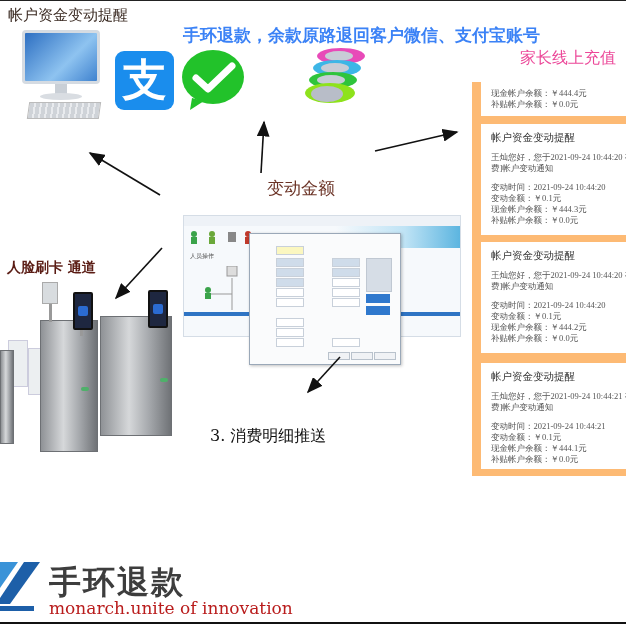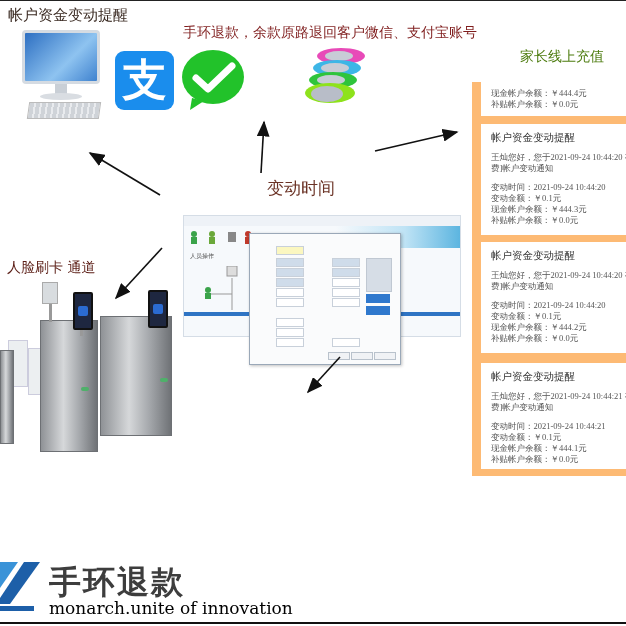--- a/index.html
+++ b/index.html
@@ -1,23 +1,23 @@
 <!DOCTYPE html>
 <html><head>
 <meta charset="utf-8">
 <style>
   html,body{margin:0;padding:0;background:#fff;}
   body{width:626px;height:626px;position:relative;overflow:hidden;font-family:"DejaVu Sans","Liberation Sans",sans-serif;}
   .abs{position:absolute;}
   .serif{font-family:"DejaVu Serif","Liberation Serif",serif;}
   .lbl-top{left:8px;top:6px;font-size:15px;color:#3a2a22;}
-  .lbl-refund{left:183px;top:24px;font-size:14px;color:#7f1d1d;}
-  .lbl-parent{left:520px;top:48px;font-size:14px;color:#4d7c0f;}
+  .lbl-refund{left:183px;top:24px;font-size:17px;color:#3b82f6;font-weight:bold;}
+  .lbl-parent{left:520px;top:48px;font-size:16px;color:#ec4899;}
   .lbl-mgmt{left:267px;top:177px;font-size:17px;color:#6b3326;}
-  .lbl-gate{left:7px;top:259px;font-size:14px;color:#5a1c14;}
+  .lbl-gate{left:7px;top:259px;font-size:14px;color:#5a1c14;font-weight:bold;}
   .features{left:210px;top:420px;font-size:16px;color:#111;line-height:31px;}
   
   .monitor{left:22px;top:30px;width:78px;height:88px;}
   .screen{left:0;top:0;width:78px;height:54px;border-radius:4px;background:linear-gradient(135deg,#2d6fc2,#8ec3f0 60%,#3f82cf);border:3px solid #d5dbe2;box-sizing:border-box;}
   .neck{left:33px;top:54px;width:12px;height:10px;background:#c9cfd6;}
   .base{left:18px;top:63px;width:42px;height:7px;border-radius:50%;background:#d9dde2;}
   .kbd{left:6px;top:72px;width:70px;height:15px;background:repeating-linear-gradient(90deg,#cfd3d8 0 4px,#e9ebee 4px 6px);border:1px solid #bbb;transform:skewX(-8deg);}
   
   .alipay{left:115px;top:51px;width:59px;height:59px;border-radius:9px;background:#1a8ded;color:#fff;font-size:44px;display:flex;align-items:center;justify-content:center;font-weight:bold;}
   
@@ -42,21 +42,21 @@
   .btn-grey{position:absolute;width:20px;height:6px;border:1px solid #b9c2cc;background:#f0f2f5;}
   
   .gate{position:absolute;background:linear-gradient(90deg,#8f9296,#d6d8da 40%,#a3a6aa 70%,#6f7276);border:1px solid #6d7074;}
   .pole{position:absolute;width:3px;background:#999;}
   .term{position:absolute;width:16px;height:34px;background:#1e2740;border:2px solid #111;border-radius:2px;}
   .term::after{content:"";position:absolute;left:3px;top:12px;width:10px;height:10px;background:#2b6bd1;border-radius:2px;}
   .glass{position:absolute;background:rgba(220,225,230,.55);border:1px solid #ccd;}
   
   .logo-z{left:0;top:562px;width:46px;height:50px;}
   .logo-cn{left:49px;top:561px;font-size:32px;font-weight:bold;color:#3d3d3d;letter-spacing:2px;}
-  .logo-en{left:49px;top:598px;font-size:17px;color:#000000;}
+  .logo-en{left:49px;top:598px;font-size:17px;color:#b91c1c;}
   .bottom-line{left:0;top:622px;width:626px;height:2px;background:#111;}
   .top-line{left:0;top:0;width:626px;height:1px;background:#222;}
 </style>
 </head>
 <body>
 
 <div class="abs top-line"></div>
 
 <div class="abs lbl-top serif">帐户资金变动提醒</div>
 <div class="abs monitor">
@@ -123,21 +123,21 @@
     <div style="white-space:nowrap;">王灿您好，您于2021-09-24 10:44:21 有一</div>
     <div>费]帐户变动通知</div>
     <div class="gap"></div>
     <div>变动时间：2021-09-24 10:44:21</div>
     <div>变动金额：￥0.1元</div>
     <div>现金帐户余额：￥444.1元</div>
     <div>补贴帐户余额：￥0.0元</div>
   </div>
 </div>
 
-<div class="abs lbl-mgmt serif">变动时间</div>
+<div class="abs lbl-mgmt serif">变动金额</div>
 
 <div class="abs shot">
   <div class="abs menubar"></div>
   <div class="abs toolbar">
     <svg width="80" height="22" style="position:absolute;left:4px;top:2px">
       <circle cx="6" cy="6" r="3" fill="#3aa34a"></circle>
         <rect x="3" y="9" width="6" height="7" fill="#3aa34a"></rect>
       <circle cx="24" cy="6" r="3" fill="#6aa83a"></circle>
         <rect x="21" y="9" width="6" height="7" fill="#6aa83a"></rect>
       <rect x="40" y="4" width="8" height="10" fill="#888"></rect>
@@ -205,20 +205,21 @@
     </marker>
   </defs>
   <line x1="160" y1="195" x2="90" y2="153" stroke="#111" stroke-width="1.6" marker-end="url(#ah)"></line>
   <line x1="261" y1="173" x2="264" y2="122" stroke="#111" stroke-width="1.6" marker-end="url(#ah)"></line>
   <line x1="375" y1="151" x2="457" y2="132" stroke="#111" stroke-width="1.6" marker-end="url(#ah)"></line>
   <line x1="162" y1="248" x2="116" y2="298" stroke="#111" stroke-width="1.6" marker-end="url(#ah)"></line>
   <line x1="340" y1="357" x2="308" y2="392" stroke="#111" stroke-width="1.6" marker-end="url(#ah)"></line>
 </svg>
 
 <div class="abs features serif">
+  <div>3. 消费明细推送</div>
 </div>
 
 <div class="abs logo-z">
   <svg width="46" height="50" viewBox="0 0 46 50">
     <polygon points="0,0 18,0 0,26" fill="#3a93d8"></polygon>
     <polygon points="24,0 40,0 10,42 0,42 0,36" fill="#1d5fa8"></polygon>
     <rect x="0" y="44" width="34" height="5" fill="#1d5fa8"></rect>
   </svg>
 </div>
 <div class="abs logo-cn">手环退款</div>

